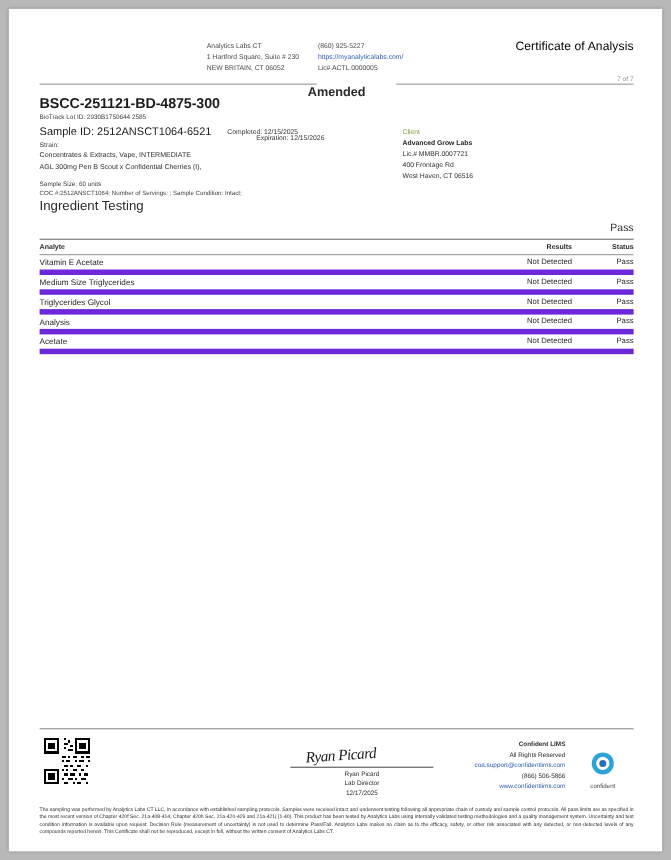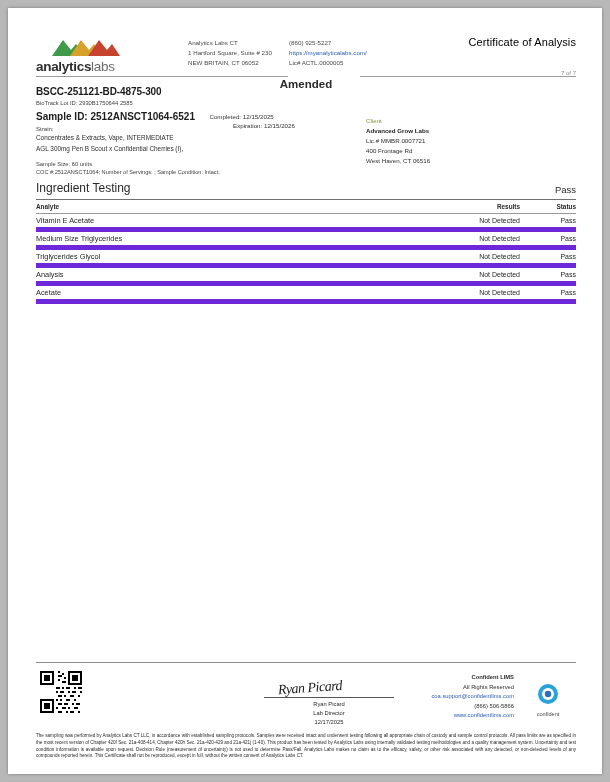--- a/index.html
+++ b/index.html
@@ -112,33 +112,33 @@
   .rule-left { left: 0; width: 252px; }
   .rule-right { right: 0; width: 216px; }
 
   
   .sample-area {
     position: relative;
     margin-top: 4px;
     height: 78px;
   }
   .sample-name {
-    font-size: 10px;
+    font-size: 13px;
     font-weight: 700;
     color: #1c1c1c;
     letter-spacing: -0.1px;
   }
   .biotrack {
     font-size: 5.8px;
     color: #3f3f3f;
     margin-top: 3px;
   }
   .sample-id {
     font-size: 10px;
-    font-weight: 700;
+    font-weight: 400;
     color: #1c1c1c;
     margin-top: 2px;
     display: inline-block;
   }
   .completed {
     font-size: 6.2px;
     color: #333;
     display: inline-block;
     margin-left: 10px;
     vertical-align: 1.5px;
@@ -183,21 +183,21 @@
   .client-label {
     color: #7a9a3b;
     font-size: 6.2px;
   }
   .client-name { font-weight: 700; color: #1c1c1c; }
 
   
   .section-head {
     position: relative;
     margin-top: 14px;
-    padding-bottom: 3px;
+    padding-bottom: 21px;
     border-bottom: 1px solid #707070;
   }
   .section-title {
     font-size: 12px;
     color: #2a2a2a;
   }
   .section-status {
     position: absolute;
     right: 0;
     bottom: 4px;
@@ -310,28 +310,20 @@
     text-align: justify;
   }
 </style>
 </head>
 <body>
 
 <div class="page">
   <div class="inner">
 
     <div class="header">
-      <div class="logo-wrap">
-        <svg class="logo-mark" width="86" height="22" viewBox="0 0 86 22">
-          <path d="M2 20 L13 4 L21 14 L26 8 L34 20 Z" fill="#3f9a4a"></path>
-          <path d="M20 20 L31 4 L39 14 L44 8 L52 20 Z" fill="#d8a12a"></path>
-          <path d="M38 20 L49 4 L57 14 L62 8 L70 20 Z" fill="#c8432f"></path>
-        </svg>
-        <div class="logo-text"><span class="bold">analytics</span><span class="light">labs</span></div>
-      </div>
 
       <div class="lab-block">
         <div>Analytics Labs CT</div>
         <div>1 Hartford Square, Suite # 230</div>
         <div>NEW BRITAIN, CT 06052</div>
       </div>
 
       <div class="contact-block">
         <div>(860) 925-5227</div>
         <a href="#">https://myanalyticalabs.com/</a>

